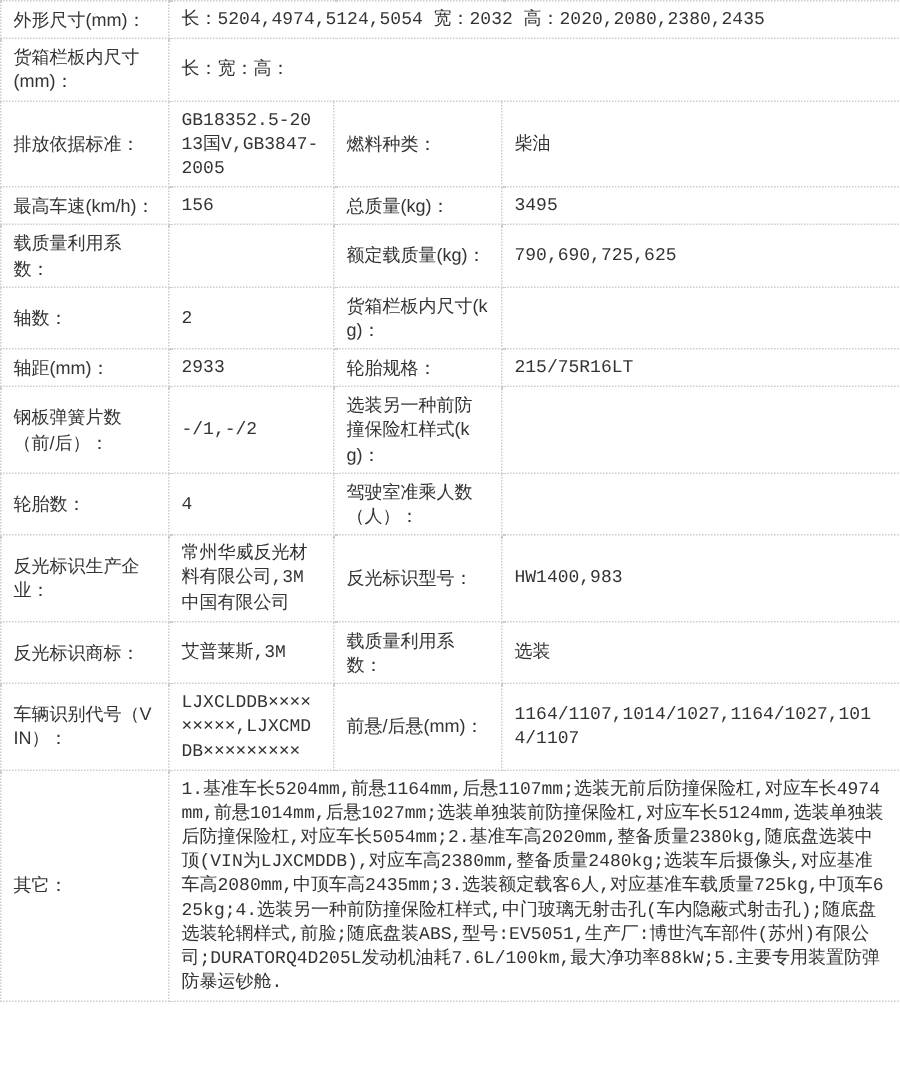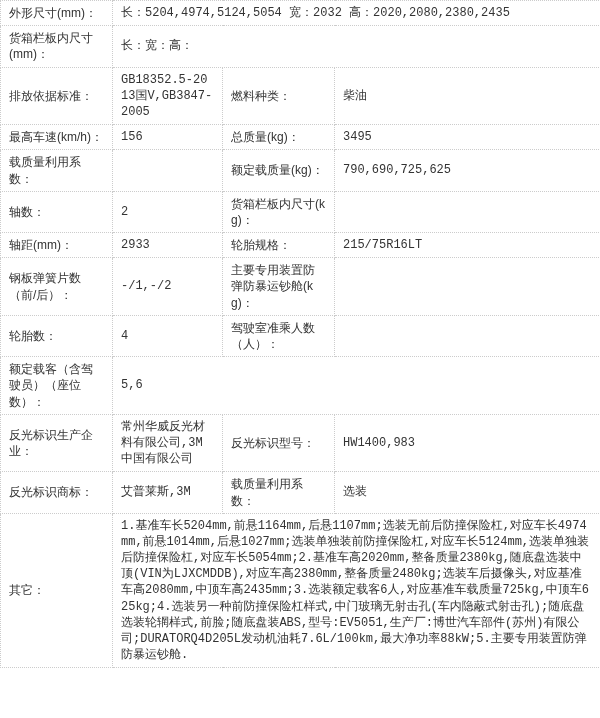--- a/index.html
+++ b/index.html
@@ -83,44 +83,46 @@
         </tr>
         <tr>
           <td class="label-cell">轴距(mm)：</td>
           <td class="value-cell">2933</td>
           <td class="label-cell">轮胎规格：</td>
           <td class="value-cell">215/75R16LT</td>
         </tr>
         <tr>
           <td class="label-cell">钢板弹簧片数（前/后）：</td>
           <td class="value-cell">-/1,-/2</td>
-          <td class="label-cell">主要专用装置防弹防暴运钞舱(kg)：</td>
+          <td class="label-cell">选装另一种前防撞保险杠样式(kg)：</td>
           <td class="value-cell"></td>
         </tr>
         <tr>
           <td class="label-cell">轮胎数：</td>
           <td class="value-cell">4</td>
           <td class="label-cell">驾驶室准乘人数（人）：</td>
           <td class="value-cell"></td>
-        </tr>
-        <tr>
-          <td class="label-cell">额定载客（含驾驶员）（座位数）：</td>
-          <td class="value-cell" colspan="3">5,6</td>
         </tr>
         <tr>
           <td class="label-cell">反光标识生产企业：</td>
           <td class="value-cell">常州华威反光材料有限公司,3M中国有限公司</td>
           <td class="label-cell">反光标识型号：</td>
           <td class="value-cell">HW1400,983</td>
         </tr>
         <tr>
           <td class="label-cell">反光标识商标：</td>
           <td class="value-cell">艾普莱斯,3M</td>
           <td class="label-cell">载质量利用系数：</td>
           <td class="value-cell">选装</td>
         </tr>
         <tr>
+          <td class="label-cell">车辆识别代号（VIN）：</td>
+          <td class="value-cell">LJXCLDDB×××××××××,LJXCMDDB×××××××××</td>
+          <td class="label-cell">前悬/后悬(mm)：</td>
+          <td class="value-cell">1164/1107,1014/1027,1164/1027,1014/1107</td>
+        </tr>
+        <tr>
           <td class="label-cell">其它：</td>
           <td class="value-cell" colspan="3">1.基准车长5204mm,前悬1164mm,后悬1107mm;选装无前后防撞保险杠,对应车长4974mm,前悬1014mm,后悬1027mm;选装单独装前防撞保险杠,对应车长5124mm,选装单独装后防撞保险杠,对应车长5054mm;2.基准车高2020mm,整备质量2380kg,随底盘选装中顶(VIN为LJXCMDDB),对应车高2380mm,整备质量2480kg;选装车后摄像头,对应基准车高2080mm,中顶车高2435mm;3.选装额定载客6人,对应基准车载质量725kg,中顶车625kg;4.选装另一种前防撞保险杠样式,中门玻璃无射击孔(车内隐蔽式射击孔);随底盘选装轮辋样式,前脸;随底盘装ABS,型号:EV5051,生产厂:博世汽车部件(苏州)有限公司;DURATORQ4D205L发动机油耗7.6L/100km,最大净功率88kW;5.主要专用装置防弹防暴运钞舱.</td>
         </tr>
       </tbody>
   </table>
 </div>
 
 </body></html>

